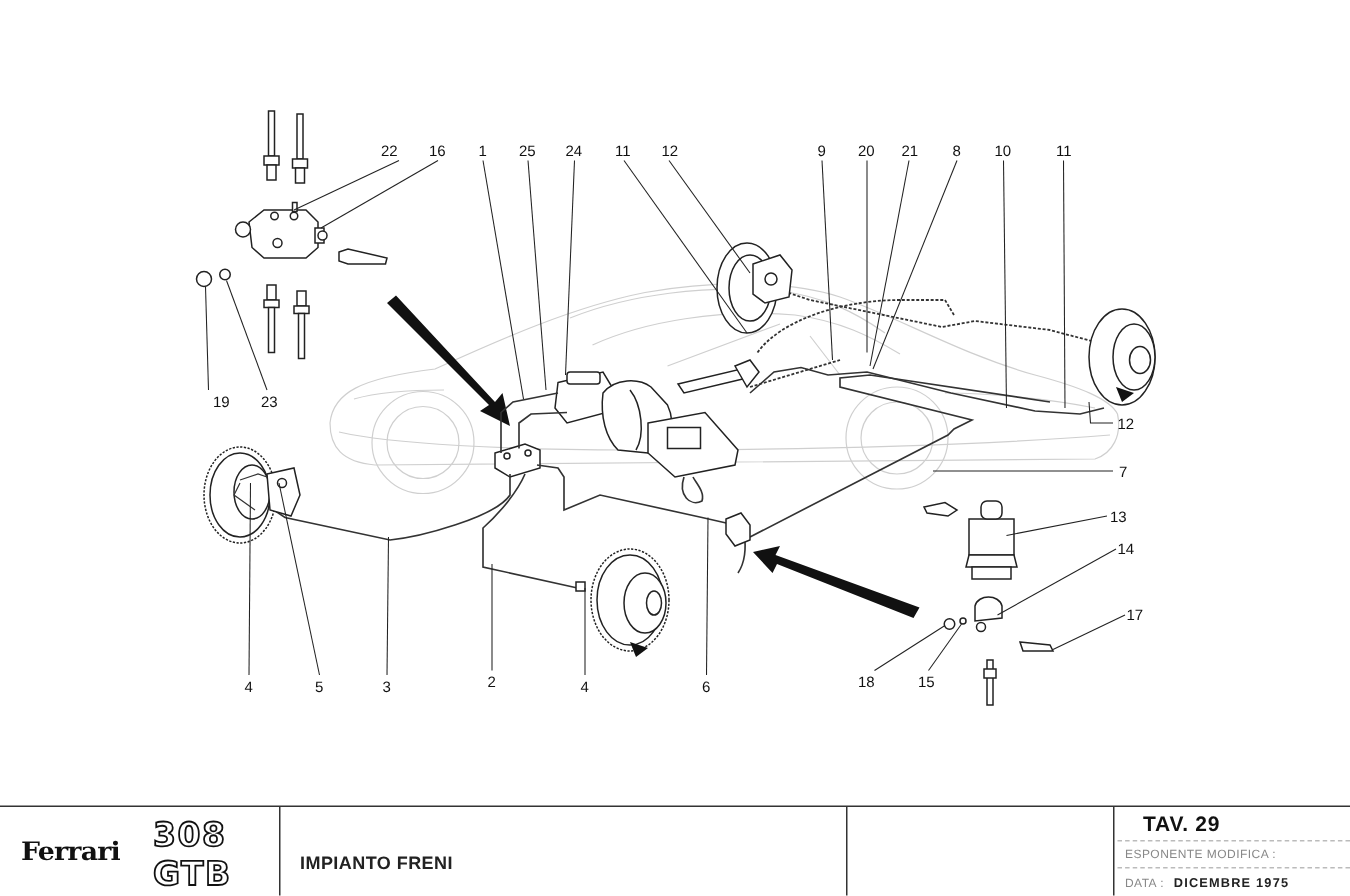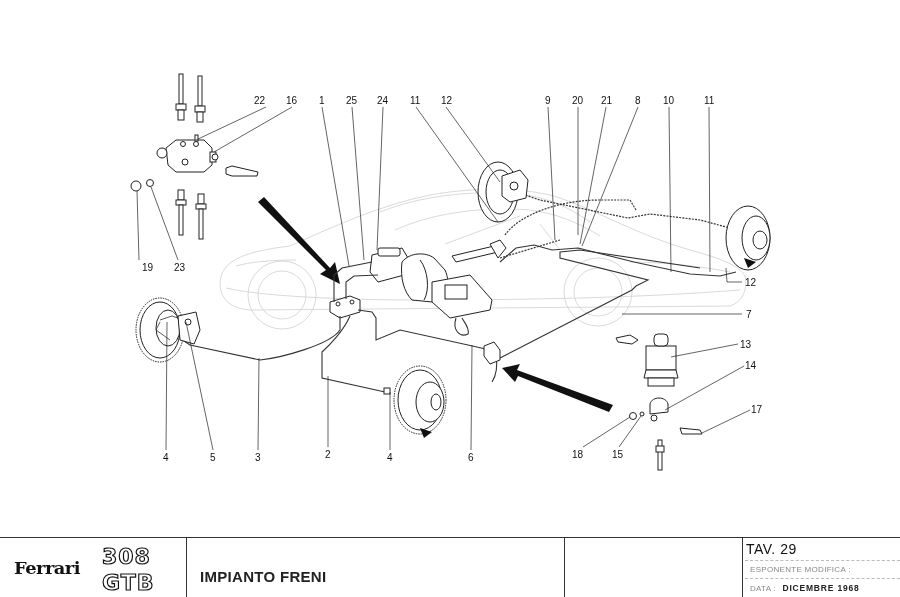--- a/index.html
+++ b/index.html
@@ -13,25 +13,25 @@
   .cable { fill: none; stroke: #333; stroke-width: 1.2; stroke-dasharray: 2 1.2; }
   .leader { fill: none; stroke: #222; stroke-width: 0.7; }
   .arrow { fill: #111; }
 
   
   #titleblock { position: absolute; left: 0; top: 537px; width: 900px; height: 60px; border-top: 1.5px solid #333; }
   .vline { position: absolute; top: 0; width: 0; height: 60px; border-left: 1px solid #333; }
   #ferrari-logo { position: absolute; left: 14px; top: 20px; font-family: "DejaVu Serif", serif; font-weight: bold; font-size: 17px; letter-spacing: -0.5px; color: #111; transform: scaleX(1.05); transform-origin: left; }
   #model-logo { position: absolute; left: 99px; top: 2px; width: 76px; height: 54px; }
   .model-txt { font-family: "DejaVu Sans", sans-serif; font-weight: bold; font-size: 22px; fill: #fff; stroke: #111; stroke-width: 1.2; letter-spacing: 1px; }
-  #system-title { position: absolute; left: 200px; top: 30px; font-size: 15px; font-weight: bold; letter-spacing: 0.3px; color: #222; }
+  #system-title { position: absolute; left: 200px; top: 30px; font-size: 12px; font-weight: bold; letter-spacing: 0.3px; color: #222; }
   #notes { position: absolute; left: 567px; top: 0; width: 170px; height: 60px; }
   #note-label { position: absolute; left: 2px; top: 8px; font-size: 8.5px; color: #333; }
   .note-line { position: absolute; border-top: 1px solid #777; height: 0; }
-  #tav { position: absolute; left: 746px; top: 3px; font-size: 14px; font-weight: normal; color: #111; letter-spacing: 0.5px; }
+  #tav { position: absolute; left: 762px; top: 3px; font-size: 14px; font-weight: bold; color: #111; letter-spacing: 0.5px; }
   #esponente { position: absolute; left: 750px; top: 27px; font-size: 8px; color: #888; letter-spacing: 0.3px; }
   #data-row { position: absolute; left: 750px; top: 45px; font-size: 8px; color: #888; letter-spacing: 0.3px; }
   #data-value { font-weight: bold; color: #222; font-size: 8.5px; letter-spacing: 0.8px; margin-left: 4px; }
   .dash-sep { position: absolute; left: 745px; width: 155px; border-top: 1px dashed #bbb; height: 0; }
 </style>
 </head>
 <body>
 
 <svg id="diagram" viewBox="0 0 900 530" xmlns="http://www.w3.org/2000/svg">
 
@@ -257,15 +257,15 @@
 
   <div id="system-title">IMPIANTO  FRENI</div>
 
 
   <div id="tav">TAV.  29</div>
   <div class="dash-sep" style="top:22px"></div>
   <div id="esponente">ESPONENTE  MODIFICA :</div>
   <div class="dash-sep" style="top:40px"></div>
   <div id="data-row">
     <span>DATA :</span>
-    <span id="data-value">DICEMBRE  1968</span>
+    <span id="data-value">DICEMBRE  1975</span>
   </div>
 </div>
 
 </body></html>

